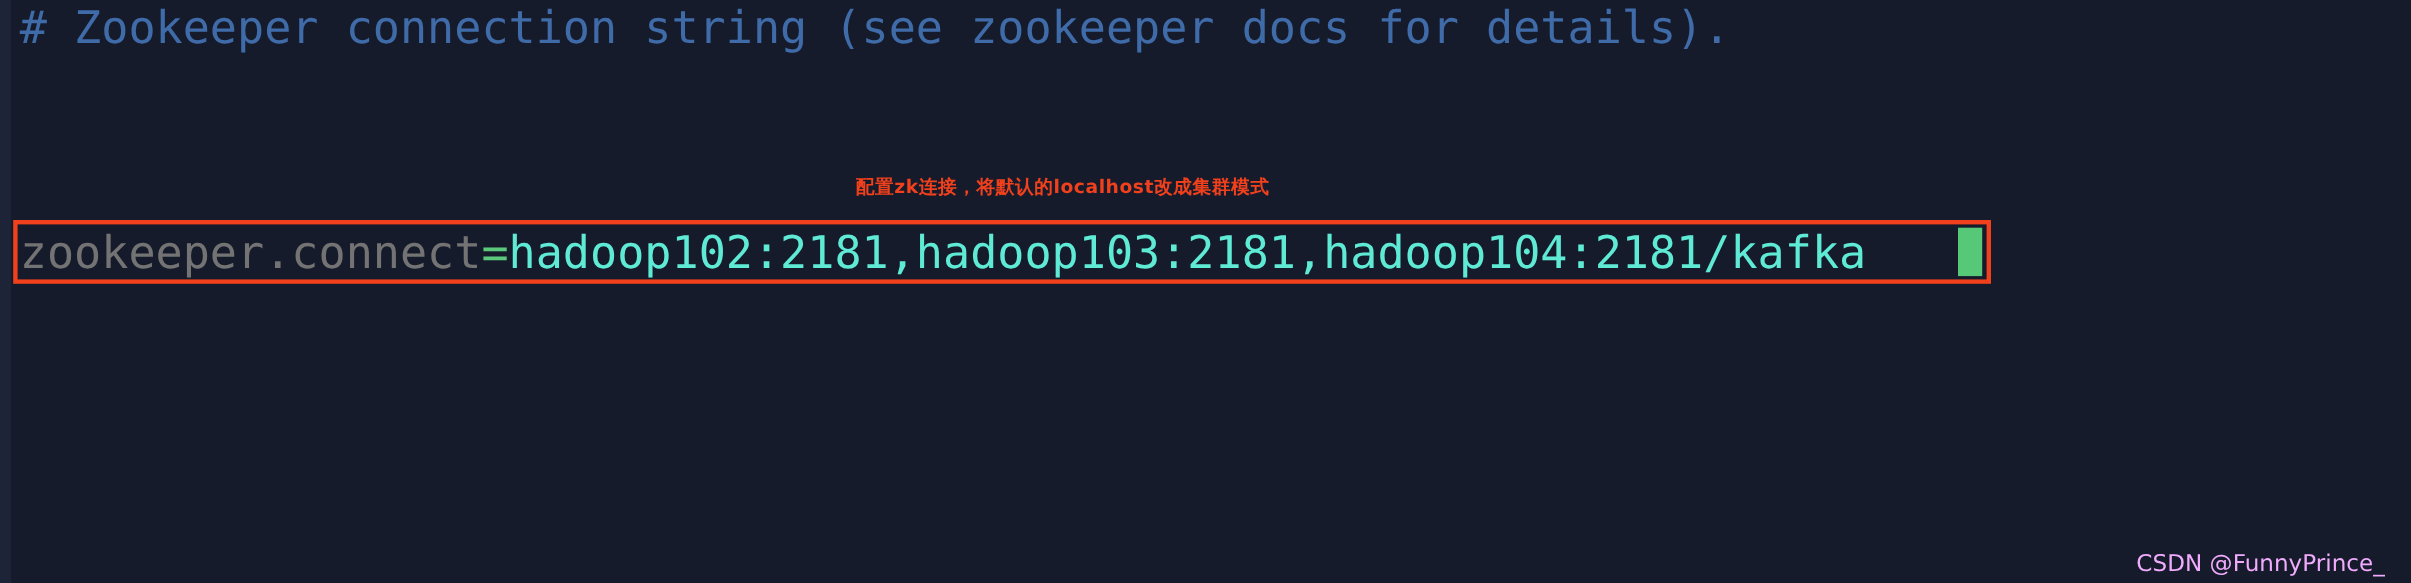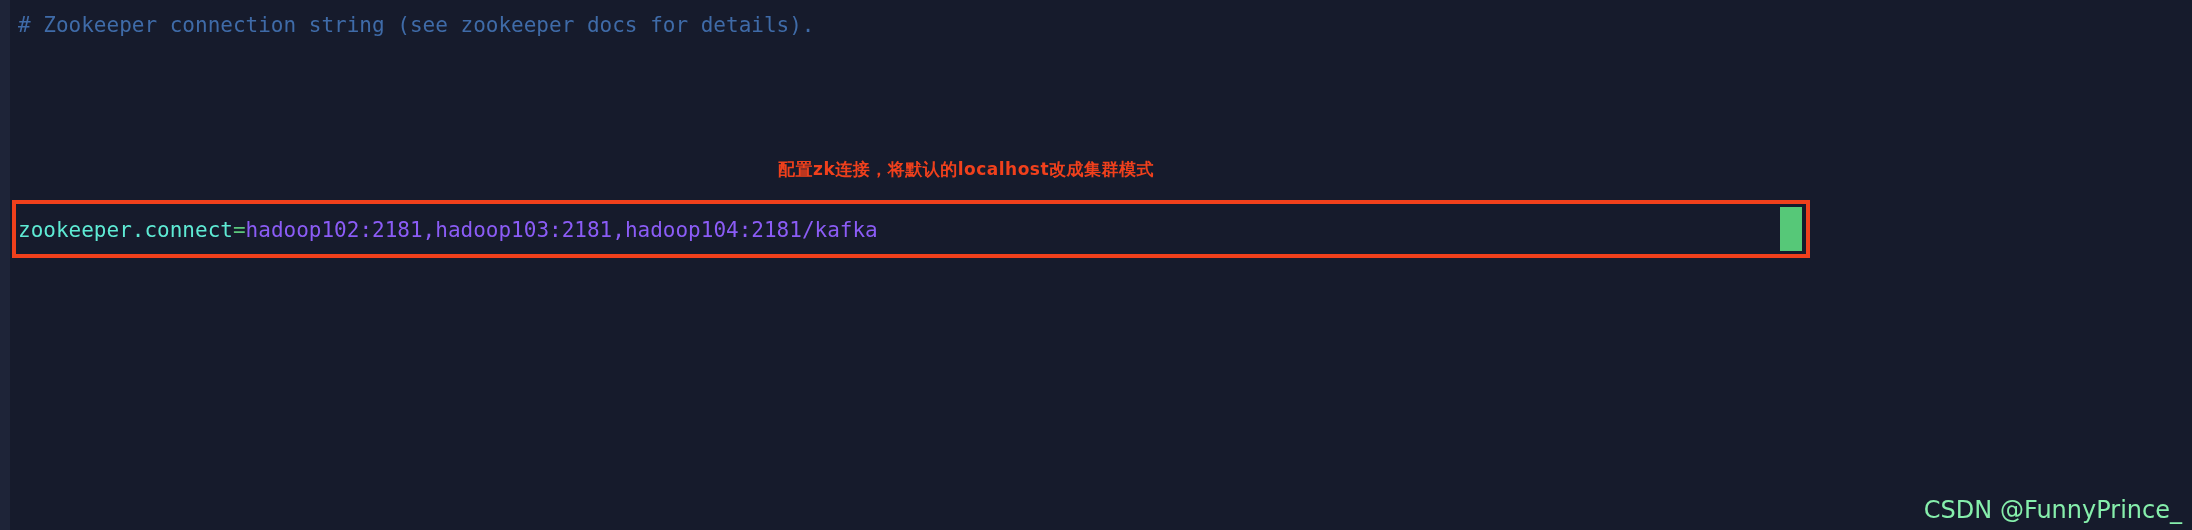--- a/index.html
+++ b/index.html
@@ -37,37 +37,37 @@
     top: 0;
     width: 2182px;
     height: 530px;
   }
 
   .line {
     position: absolute;
     left: 8px;
     height: 41px;
     line-height: 41px;
-    font-size: 21px;
+    font-size: 41px;
     letter-spacing: 0px;
     white-space: pre;
     font-family: "DejaVu Sans Mono", "Liberation Mono", monospace;
   }
 
   .comment {
     color: #3f6ba8;
   }
   .key {
-    color: #5eead4;
+    color: #737373;
   }
   .eq {
     color: #5cc87c;
   }
   .val {
-    color: #8b5cf6;
+    color: #5eead4;
   }
 
   
   .l1 { top: 5px; }
   .l2 { top: 46px; }
   .l3 { top: 87px; }
   .l4 { top: 128px; }
   .l5 { top: 169px; }
   .l6 { top: 210px; }   
   .l7 { top: 292px; }   
@@ -104,25 +104,25 @@
     font-size: 17px;
     font-weight: bold;
     color: #f0401c;
     white-space: pre;
     letter-spacing: 0.5px;
   }
 
   
   #watermark {
     position: absolute;
-    right: 10px;
+    right: 24px;
     bottom: 6px;
     font-family: "DejaVu Sans", "Liberation Sans", sans-serif;
-    font-size: 24px;
-    color: #86efac;
+    font-size: 21px;
+    color: #f0abfc;
     white-space: pre;
   }
 </style>
 </head>
 <body>
 
 <div id="editor">
 
   <div id="gutter"></div>
 

